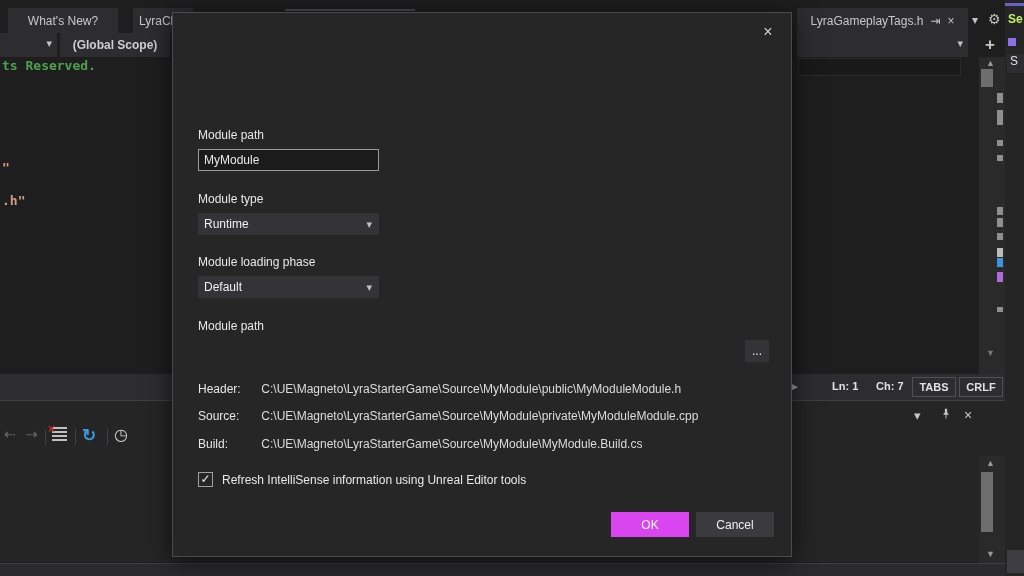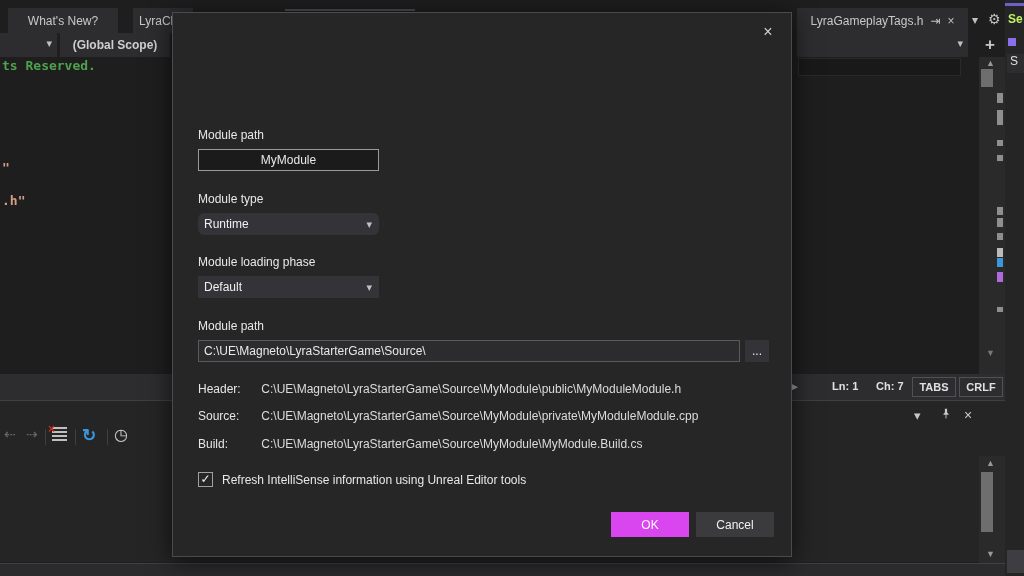--- a/index.html
+++ b/index.html
@@ -193,36 +193,35 @@
     <div class="rp-search">
       <span>S</span>
     </div>
     <div class="rp-bottom-box"></div>
   </div>
 
   <div class="abs dialog">
     <div class="dlg-close">×</div>
 
     <div class="fld-label" style="top:115px;">Module path</div>
-    <input class="txt-input" style="top: 136px; width: 181px; text-align: center;" value="MyModule">
+    <input class="txt-input" style="top: 136px; width: 181px;" value="MyModule">
 
     <div class="fld-label" style="top:179px;">Module type</div>
-    <div class="select" style="top:200px;border-radius:6px;">
+    <div class="select" style="top:200px;">
       <span>Runtime</span>
       <span class="dd-chevron">▾</span>
     </div>
 
     <div class="fld-label" style="top:242px;">Module loading phase</div>
     <div class="select" style="top:263px;">
       <span>Default</span>
       <span class="dd-chevron">▾</span>
     </div>
 
     <div class="fld-label" style="top:306px;">Module path</div>
-    <input class="txt-input path-input" style="top: 327px; width: 542px;" value="C:\UE\Magneto\LyraStarterGame\Source\">
     <button class="browse-btn">...</button>
 
     <div class="path-row" style="top:396px;">
       <span class="lbl">Source:</span>
       <span class="val">C:\UE\Magneto\LyraStarterGame\Source\MyModule\private\MyModuleModule.cpp</span>
     </div>
     <div class="path-row" style="top:369px;">
       <span class="lbl">Header:</span>
       <span class="val">C:\UE\Magneto\LyraStarterGame\Source\MyModule\public\MyModuleModule.h</span>
     </div>

